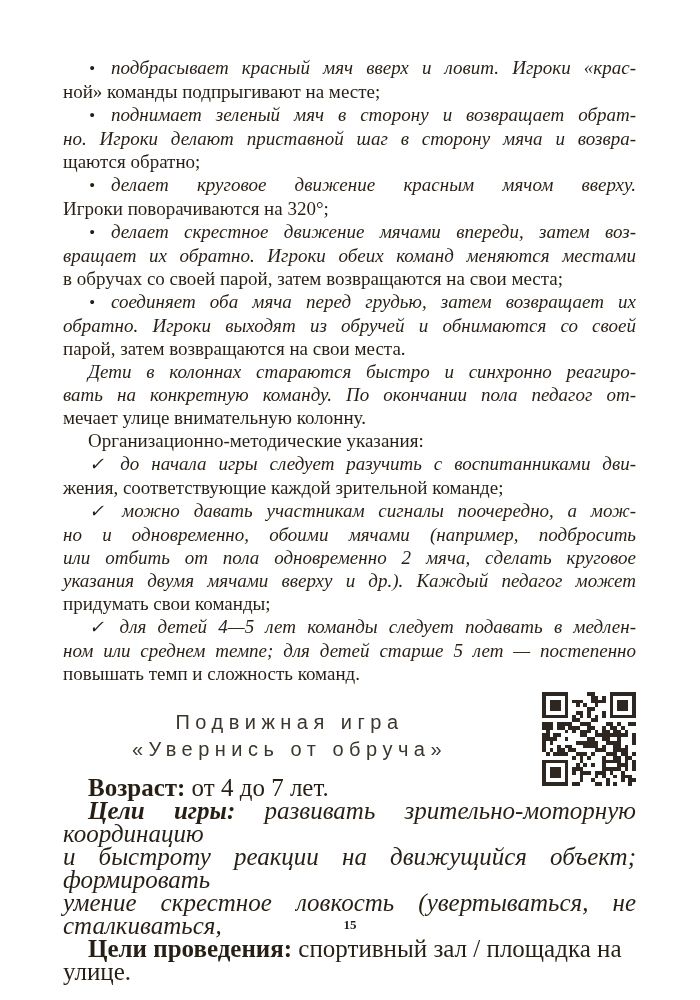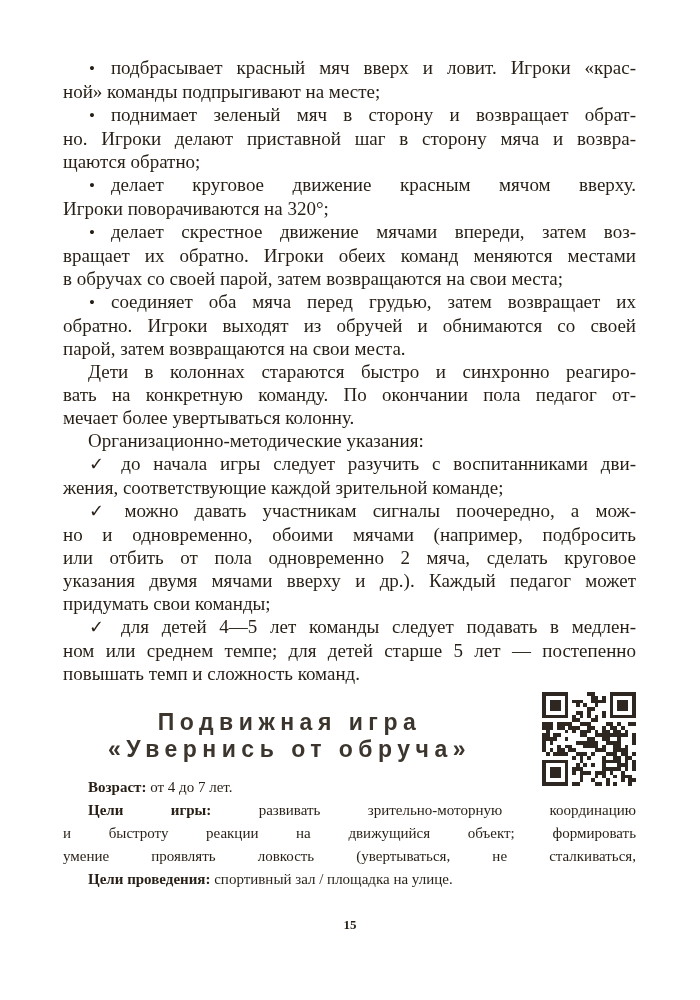--- a/index.html
+++ b/index.html
@@ -7,37 +7,36 @@
   .page{
     position:relative;width:700px;height:1000px;background:#ffffff;overflow:hidden;
     font-family:"Liberation Serif",serif;color:#271f16;
   }
   .body-text{
     position:absolute;left:63px;top:56px;width:573px;
     font-size:19px;line-height:23px;
   }
   .info-text{
     position:absolute;left:63px;top:776px;width:573px;
-    font-size:15px;line-height:23px;
+    font-size:25px;line-height:23px;
   }
   .line{min-height:23px;}
-  .just{text-align:justify;text-align-last:justify;}
+  .just{text-align:justify;text-align-last:justify;font-style:italic;}
   .m-indent{text-indent:26px;}
   .p-indent{text-indent:25px;}
   .marker{display:inline;}
   .marker.bullet{margin-right:16px;font-size:17px;}
   .marker.check{margin-right:9px;font-size:18px;}
   .info-text b{font-weight:bold;}
   .game-heading{
     position:absolute;left:63px;top:709px;width:453px;
     text-align:center;
     font-family:"Liberation Sans",sans-serif;
-    font-size:23px;line-height:26.5px;letter-spacing:5.5px;
+    font-size:20px;line-height:26.5px;letter-spacing:5.5px;
     color:#3b352d;
-    font-weight:bold;
   }
   .h-line{white-space:nowrap;}
   .qr{
     position:absolute;left:542px;top:692px;width:94px;height:94px;
     background:#ffffff;
   }
   .qr svg{display:block;width:94px;height:94px;}
   .page-number{
     position:absolute;left:0;top:917px;width:700px;
     text-align:center;font-size:13px;font-weight:bold;color:#271f16;
@@ -68,21 +67,21 @@
         <div class="line">в обручах со своей парой, затем возвращаются на свои места;</div>
       </div>
       <div>
         <div class="line just m-indent"><span class="marker bullet">•</span>соединяет оба мяча перед грудью, затем возвращает их</div>
         <div class="line just">обратно. Игроки выходят из обручей и обнимаются со своей</div>
         <div class="line">парой, затем возвращаются на свои места.</div>
       </div>
       <div>
         <div class="line just p-indent">Дети в колоннах стараются быстро и синхронно реагиро-</div>
         <div class="line just">вать на конкретную команду. По окончании пола педагог от-</div>
-        <div class="line">мечает более увертываться колонну.</div>
+        <div class="line">мечает улице внимательную колонну.</div>
       </div>
       <div>
         <div class="line p-indent">Организационно-методические указания:</div>
       </div>
       <div>
         <div class="line just m-indent"><span class="marker check">✓</span>до начала игры следует разучить с воспитанниками дви-</div>
         <div class="line">жения, соответствующие каждой зрительной команде;</div>
       </div>
       <div>
         <div class="line just m-indent"><span class="marker check">✓</span>можно давать участникам сигналы поочередно, а мож-</div>
@@ -421,21 +420,21 @@
       </svg>
     </div>
 
   <div class="info-text" id="info-text">
       <div>
         <div class="line p-indent"><b>Возраст:</b> от 4 до 7 лет.</div>
       </div>
       <div>
         <div class="line just p-indent"><b>Цели игры:</b> развивать зрительно-моторную координацию</div>
         <div class="line just">и быстроту реакции на движущийся объект; формировать</div>
-        <div class="line just">умение проявлять ловкость (увертываться, не сталкиваться,</div>
+        <div class="line just">умение скрестное ловкость (увертываться, не сталкиваться,</div>
       </div>
       <div>
         <div class="line p-indent"><b>Цели проведения:</b> спортивный зал / площадка на улице.</div>
       </div>
     </div>
 
   <div class="page-number">15</div>
 
 </div>
 

